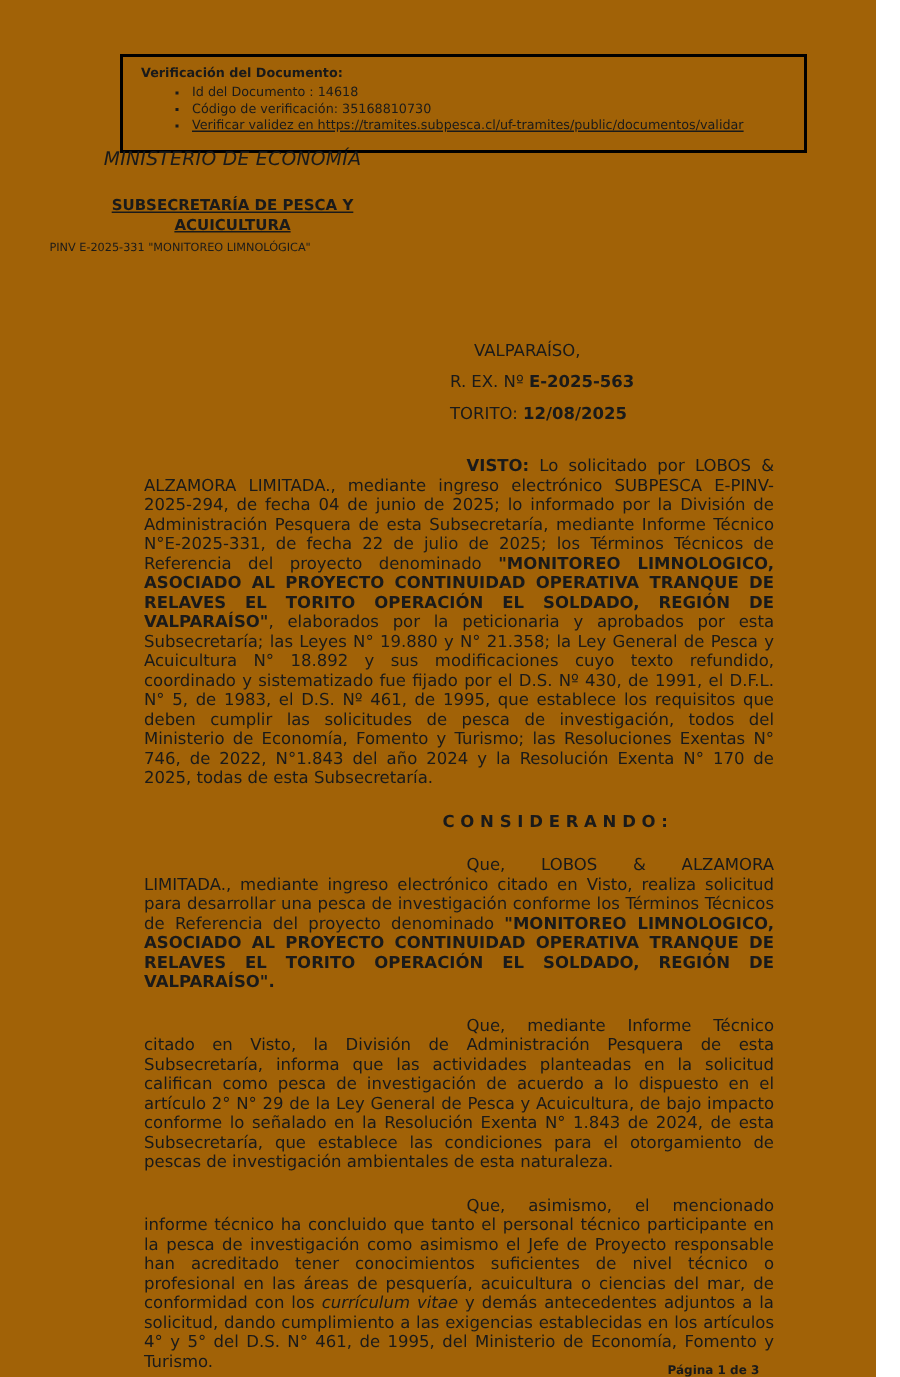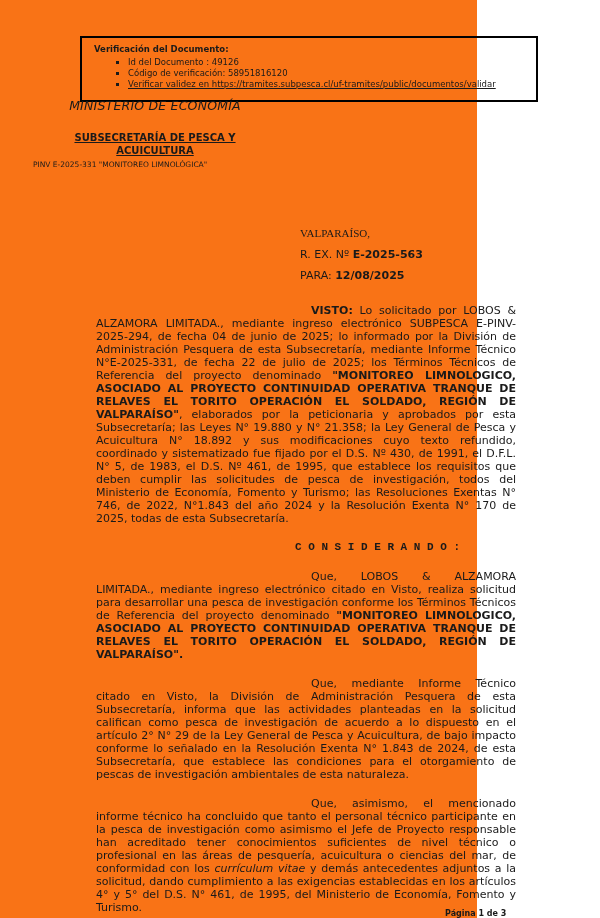--- a/index.html
+++ b/index.html
@@ -4,21 +4,21 @@
 <style>
   html,body{margin:0;padding:0;}
   body{
     width:600px;height:918px;
     background:#ffffff;
     font-family:"DejaVu Sans","Liberation Sans",sans-serif;
     color:#1a1a1a;
     position:relative;
     overflow:hidden;
   }
-  .page{position:absolute;left:0;top:0;width:477px;height:918px;background:#f97316;}
+  .page{position:absolute;left:0;top:0;width:584px;height:918px;background:#a16207;}
 
   
   .verify-box{
     position:absolute;left:80px;top:36px;width:458px;height:66px;
     border:2px solid #000;box-sizing:border-box;
     padding:6px 4px 0 12px;
     font-size:8.5px;line-height:11px;
     overflow:hidden;
   }
   .verify-title{font-weight:bold;}
@@ -41,73 +41,72 @@
   .pinv-ref{
     position:absolute;left:33px;top:160px;width:260px;
     font-size:7.5px;line-height:9px;
   }
 
   
   .subject{
     position:absolute;left:300px;top:169px;width:229px;
     font-size:11px;line-height:14px;text-align:justify;
   }
-  .city{position:absolute;left:300px;top:227px;font-size:11px;font-family:Liberation Serif, serif;}
+  .city{position:absolute;left:316px;top:227px;font-size:11px;}
   .rex{position:absolute;left:300px;top:248px;font-size:11px;}
   .fecha{position:absolute;left:300px;top:269px;font-size:11px;}
   .b{font-weight:bold;}
   .i{font-style:italic;}
 
   
   .body-text{
     position:absolute;left:80px;top:288px;width:452px;
     font-size:11px;line-height:13px;text-align:justify;
   }
   .body-text p{margin:16px;}
   .indent{text-indent:215px;}
   .considerando-heading{
     margin:7px 0 3px 215px;
     font-weight:bold;font-size:11px;line-height:13px;
     text-align:left;
-    font-family:Liberation Mono, monospace;
   }
   .mt{margin-top:7px !important;}
 
   
   .page-num{
     position:absolute;left:445px;top:909px;width:80px;
     font-size:8px;font-weight:bold;
   }
 </style>
 </head>
 <body>
 
 <div class="page">
 
   <div class="verify-box">
     <div class="verify-title">Verificación del Documento:</div>
     <ul class="verify-list">
-      <li>Id del Documento : 49126</li>
-      <li>Código de verificación: 58951816120</li>
+      <li>Id del Documento : 14618</li>
+      <li>Código de verificación: 35168810730</li>
       <li class="verify-link">Verificar validez en https://tramites.subpesca.cl/uf-tramites/public/documentos/validar</li>
     </ul>
   </div>
 
   <div class="ministry">
     <div>MINISTERIO DE ECONOMÍA</div>
   </div>
   <div class="subpesca">
     <div class="u">SUBSECRETARÍA DE PESCA Y</div>
     <div class="u">ACUICULTURA</div>
   </div>
   <div class="pinv-ref">PINV E-2025-331 "MONITOREO LIMNOLÓGICA"</div>
 
   <div class="city">VALPARAÍSO,</div>
   <div class="rex"><span>R. EX. Nº </span><span class="b">E-2025-563</span></div>
-  <div class="fecha"><span>PARA: </span><span class="b">12/08/2025</span></div>
+  <div class="fecha"><span>TORITO: </span><span class="b">12/08/2025</span></div>
 
   <div class="body-text">
     <p class="indent"><span class="b">VISTO:</span><span> Lo solicitado por LOBOS &amp; ALZAMORA LIMITADA., mediante ingreso electrónico SUBPESCA E-PINV-2025-294, de fecha 04 de junio de 2025; lo informado por la División de Administración Pesquera de esta Subsecretaría, mediante Informe Técnico N°E-2025-331, de fecha 22 de julio de 2025; los Términos Técnicos de Referencia del proyecto denominado </span><span class="b">"MONITOREO LIMNOLOGICO, ASOCIADO AL PROYECTO CONTINUIDAD OPERATIVA TRANQUE DE RELAVES EL TORITO OPERACIÓN EL SOLDADO, REGIÓN DE VALPARAÍSO"</span><span>, elaborados por la peticionaria y aprobados por esta Subsecretaría; las Leyes N° 19.880 y N° 21.358; la Ley General de Pesca y Acuicultura N° 18.892 y sus modificaciones cuyo texto refundido, coordinado y sistematizado fue fijado por el D.S. Nº 430, de 1991, el D.F.L. N° 5, de 1983, el D.S. Nº 461, de 1995, que establece los requisitos que deben cumplir las solicitudes de pesca de investigación, todos del Ministerio de Economía, Fomento y Turismo; las Resoluciones Exentas N° 746, de 2022, N°1.843 del año 2024 y la Resolución Exenta N° 170 de 2025, todas de esta Subsecretaría.</span></p>
 
     <div class="considerando-heading">C O N S I D E R A N D O :</div>
 
     <p class="indent"><span>Que, LOBOS &amp; ALZAMORA LIMITADA., mediante ingreso electrónico citado en Visto, realiza solicitud para desarrollar una pesca de investigación conforme los Términos Técnicos de Referencia del proyecto denominado </span><span class="b">"MONITOREO LIMNOLOGICO, ASOCIADO AL PROYECTO CONTINUIDAD OPERATIVA TRANQUE DE RELAVES EL TORITO OPERACIÓN EL SOLDADO, REGIÓN DE VALPARAÍSO".</span></p>
 
     <p class="indent mt">Que, mediante Informe Técnico citado en Visto, la División de Administración Pesquera de esta Subsecretaría, informa que las actividades planteadas en la solicitud califican como pesca de investigación de acuerdo a lo dispuesto en el artículo 2° N° 29 de la Ley General de Pesca y Acuicultura, de bajo impacto conforme lo señalado en la Resolución Exenta N° 1.843 de 2024, de esta Subsecretaría, que establece las condiciones para el otorgamiento de pescas de investigación ambientales de esta naturaleza.</p>
 

